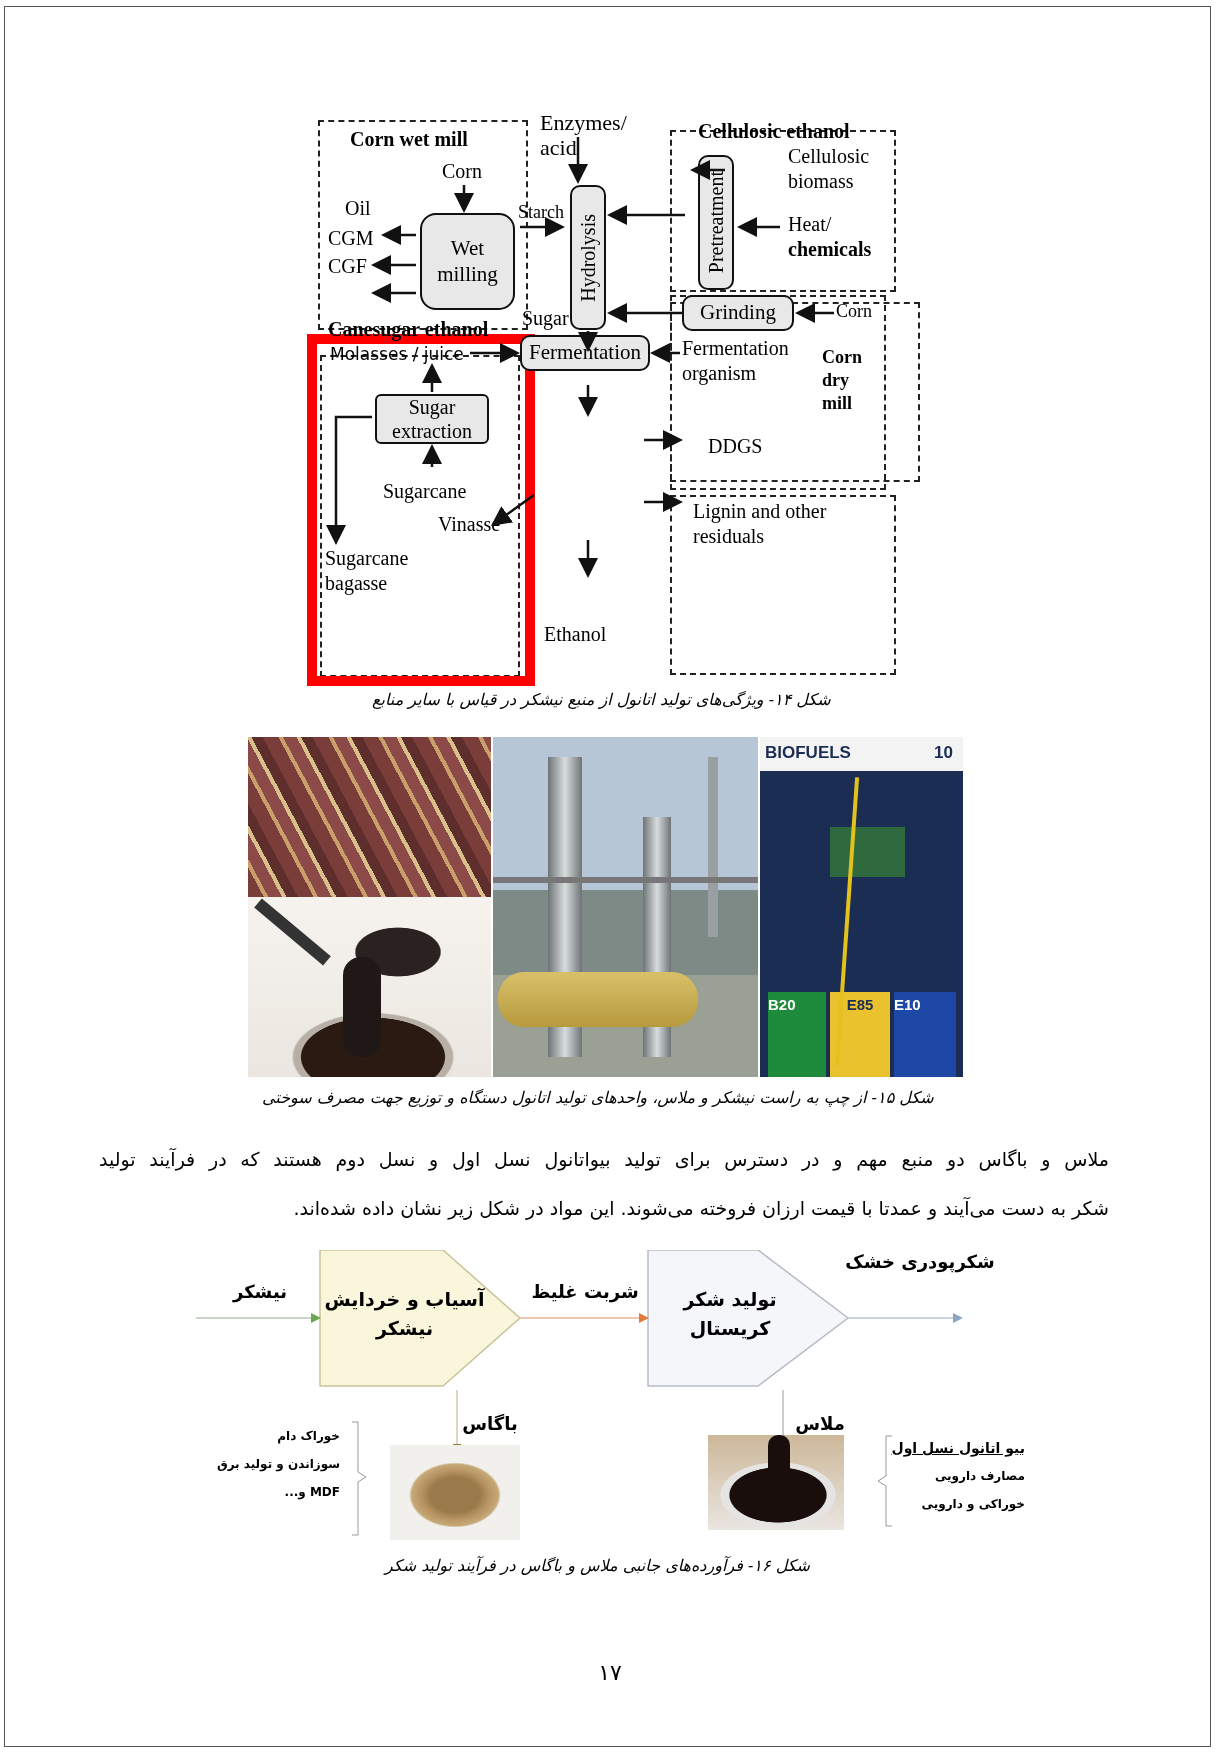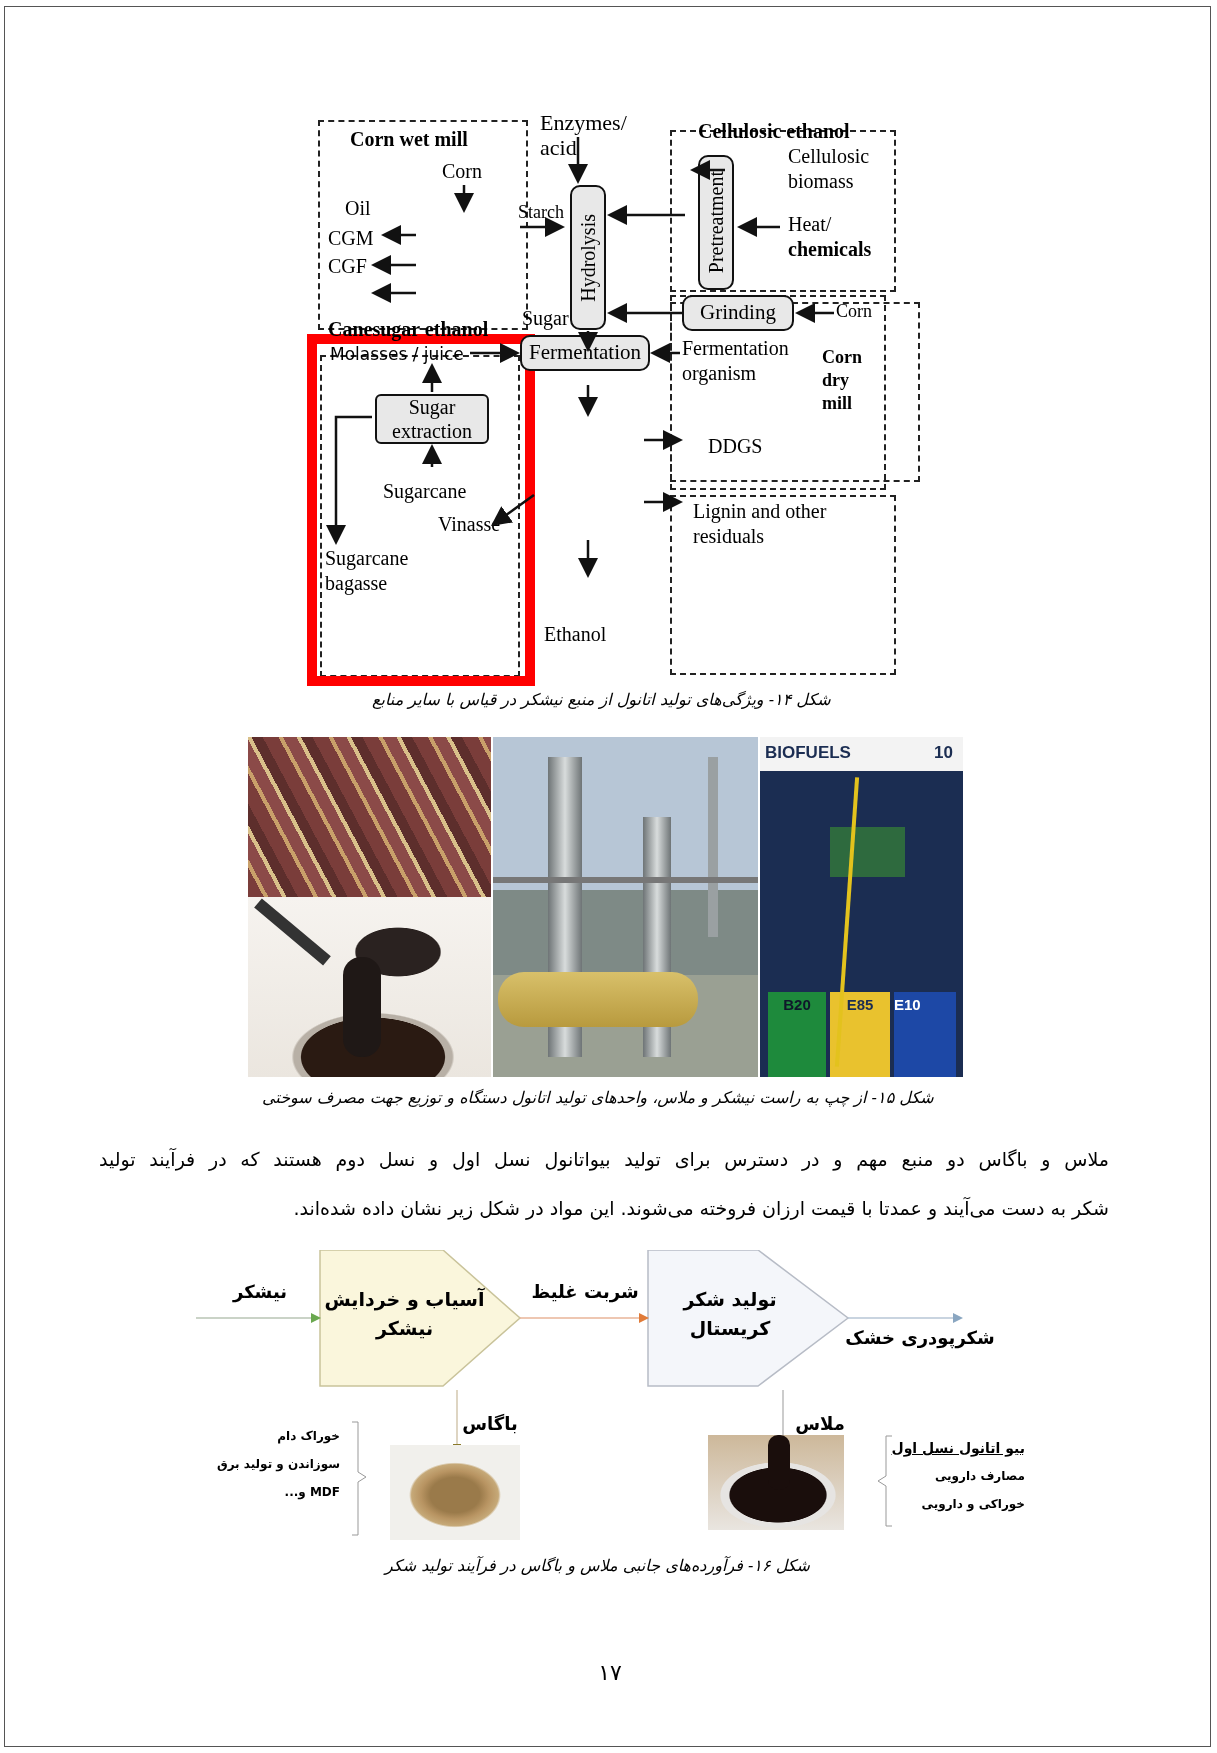--- a/index.html
+++ b/index.html
@@ -38,20 +38,24 @@
   <div class="dash" style="left:8px;top:5px;width:210px;height:210px;"></div>
   <div class="dash" style="left:360px;top:15px;width:226px;height:162px;"></div>
   <div class="dash" style="left:360px;top:180px;width:216px;height:195px;"></div>
   <div class="dash" style="left:360px;top:187px;width:250px;height:180px;border-width:2px;"></div>
   <div class="dash" style="left:360px;top:380px;width:226px;height:180px;"></div>
   <div class="dash" style="left:10px;top:240px;width:200px;height:322px;"></div>
   <div class="redbox" style="left:-3px;top:219px;width:228px;height:352px;"></div>
 
   <div class="lbl bold" style="left:40px;top:13px;">Corn wet mill</div>
   <div class="lbl" style="left:132px;top:45px;">Corn</div>
+  <div class="proc" style="left:110px;top:98px;width:95px;height:97px;border-radius:16px;font-size:21px;flex-direction:column;">
+    <span>Wet</span>
+    <span>milling</span>
+  </div>
   <div class="lbl" style="left:35px;top:82px;">Oil</div>
   <div class="lbl" style="left:18px;top:112px;">CGM</div>
   <div class="lbl" style="left:18px;top:140px;">CGF</div>
   <div class="lbl" style="left:208px;top:87px;font-size:18px;">Starch</div>
 
   <div class="lbl" style="left:230px;top:-5px;font-size:22px;">Enzymes/</div>
   <div class="lbl" style="left:230px;top:20px;font-size:22px;">acid</div>
   <div class="proc" style="left:260px;top:70px;width:36px;height:145px;">
     <span class="vert">Hydrolysis</span>
   </div>
@@ -139,21 +143,21 @@
     <div style="position:absolute;left:55px;top:20px;width:34px;height:300px;background:linear-gradient(90deg,#6e7476,#d8dcdc,#6e7476);"></div>
     <div style="position:absolute;left:150px;top:80px;width:28px;height:240px;background:linear-gradient(90deg,#6e7476,#d8dcdc,#6e7476);"></div>
     <div style="position:absolute;left:215px;top:20px;width:10px;height:180px;background:#9aa0a2;"></div>
     <div style="position:absolute;left:5px;top:235px;width:200px;height:55px;background:linear-gradient(#d8c06a,#b89a3e);border-radius:26px;"></div>
     <div style="position:absolute;left:0;top:140px;width:265px;height:6px;background:#777;"></div>
   </div>
   <div class="photo" style="left:512px;top:0;width:203px;height:340px;background:linear-gradient(#f3f3f3 0 10%,#1b2d52 10% 100%);">
     <div style="position:absolute;left:5px;top:6px;color:#1b2d52;font:bold 17px 'Liberation Sans',sans-serif;">BIOFUELS</div>
     <div style="position:absolute;right:10px;top:6px;color:#1b2d52;font:bold 17px 'Liberation Sans',sans-serif;">10</div>
     <div style="position:absolute;left:70px;top:90px;width:75px;height:50px;background:#2e6a3e;"></div>
-    <div style="position:absolute;left:8px;top:255px;width:58px;height:85px;background:#1e8a3c;color:#0f172a;font:bold 15px 'Liberation Sans',sans-serif;text-align:center;padding-top:4px;box-sizing:border-box;">B20</div>
+    <div style="position:absolute;left:8px;top:255px;width:58px;height:85px;background:#1e8a3c;color:#ffffff;font:bold 15px 'Liberation Sans',sans-serif;padding-top:4px;box-sizing:border-box;">B20</div>
     <div style="position:absolute;left:70px;top:255px;width:60px;height:85px;background:#e9c22e;color:#1b2d52;font:bold 15px 'Liberation Sans',sans-serif;text-align:center;padding-top:4px;box-sizing:border-box;">E85</div>
     <div style="position:absolute;left:134px;top:255px;width:62px;height:85px;background:#1d48a6;color:#fff;font:bold 15px 'Liberation Sans',sans-serif;padding-top:4px;box-sizing:border-box;">E10</div>
     <div style="position:absolute;left:85px;top:40px;width:4px;height:290px;background:#e3c21d;transform:rotate(4deg);"></div>
   </div>
 </div>
 <div class="caption" style="left:262px;top:1088px;">شکل ۱۵- از چپ به راست نیشکر و ملاس، واحدهای تولید اتانول  دستگاه و توزیع جهت مصرف سوختی</div>
 
 <div class="para" style="right:108px;top:1148px;width:1010px;text-align:justify;text-align-last:justify;">ملاس و باگاس دو منبع مهم و در دسترس برای تولید بیواتانول نسل اول و نسل دوم هستند که در فرآیند تولید</div>
 <div class="para" style="right:108px;top:1197px;">شکر به دست می‌آیند و عمدتا با قیمت ارزان فروخته می‌شوند. این مواد در شکل زیر نشان داده شده‌اند.</div>
 
@@ -190,21 +194,21 @@
   <div class="flowtxt" style="left:230px;top:1278px;width:60px;font-size:18px;">نیشکر</div>
   <div class="flowtxt" style="left:322px;top:1285px;width:165px;">
     <div>آسیاب و خردایش</div>
     <div>نیشکر</div>
   </div>
   <div class="flowtxt" style="left:525px;top:1278px;width:120px;font-size:18px;">شربت غلیظ</div>
   <div class="flowtxt" style="left:655px;top:1285px;width:150px;">
     <div>تولید شکر</div>
     <div>کریستال</div>
   </div>
-  <div class="flowtxt" style="left:845px;top:1324px;width:150px;font-size:18px;">شکرپودری خشک</div>
+  <div class="flowtxt" style="left:845px;top:1248px;width:150px;font-size:18px;">شکرپودری خشک</div>
 
   <div class="flowtxt" style="left:450px;top:1410px;width:80px;font-size:18px;">باگاس</div>
   <div class="flowtxt" style="left:785px;top:1410px;width:70px;font-size:18px;">ملاس</div>
 
   <div class="photo" style="left:390px;top:1445px;width:130px;height:95px;background:radial-gradient(ellipse 62px 44px at 65px 50px,#9a7a4a 0 40%,#b89462 55%,#c6a978 70%,transparent 74%),#f1f0ec;"></div>
   <div class="photo" style="left:708px;top:1435px;width:136px;height:95px;background:radial-gradient(ellipse 60px 34px at 70px 60px,#1a0e0c 0 80%,#e6e4e2 82% 95%,transparent 97%),linear-gradient(#cdb89a,#e9e5e0);">
     <div style="position:absolute;left:60px;top:0;width:22px;height:55px;background:#1a0e0c;border-radius:10px;"></div>
   </div>
 
   <div class="sidelist" style="left:185px;top:1422px;width:155px;">

